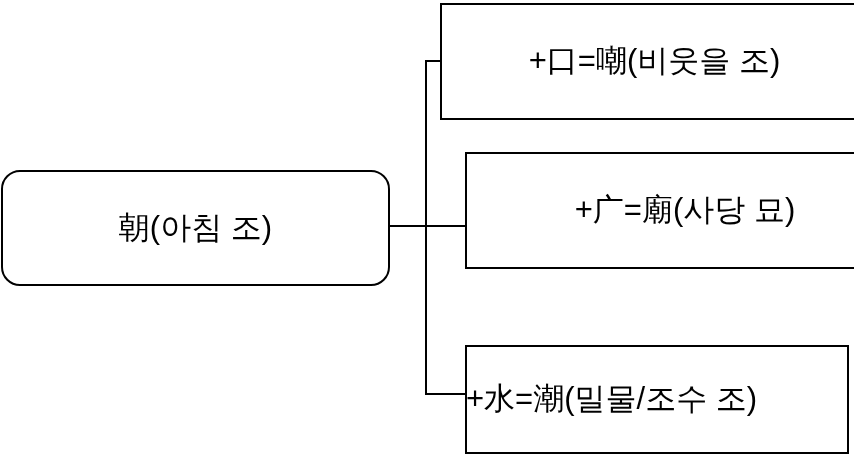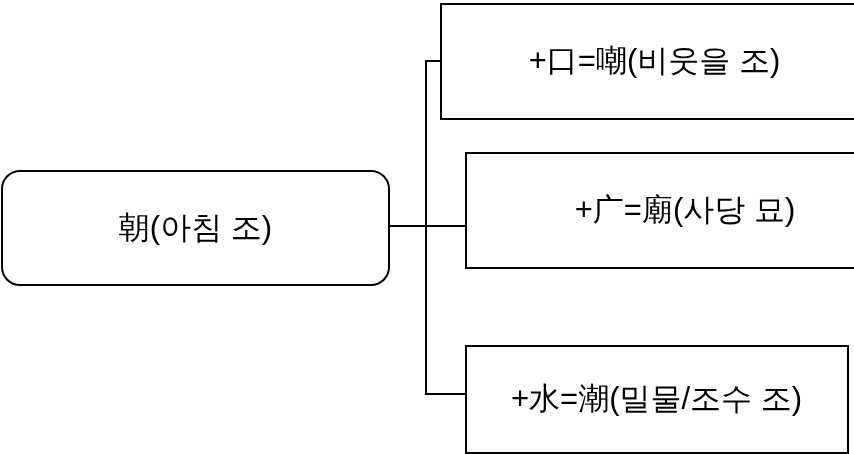--- a/index.html
+++ b/index.html
@@ -52,21 +52,21 @@
     left: 465px;
     top: 152px;
     width: 440px;
     height: 117px;
   }
   #derived-node-2 {
     left: 465px;
     top: 345px;
     width: 384px;
     height: 109px;
-    justify-content: center;
+    justify-content: flex-start;
   }
   #derived-node-2 .label {
     margin-left: -1px;
   }
 
   
   .connector {
     position: absolute;
     background: #000000;
   }

